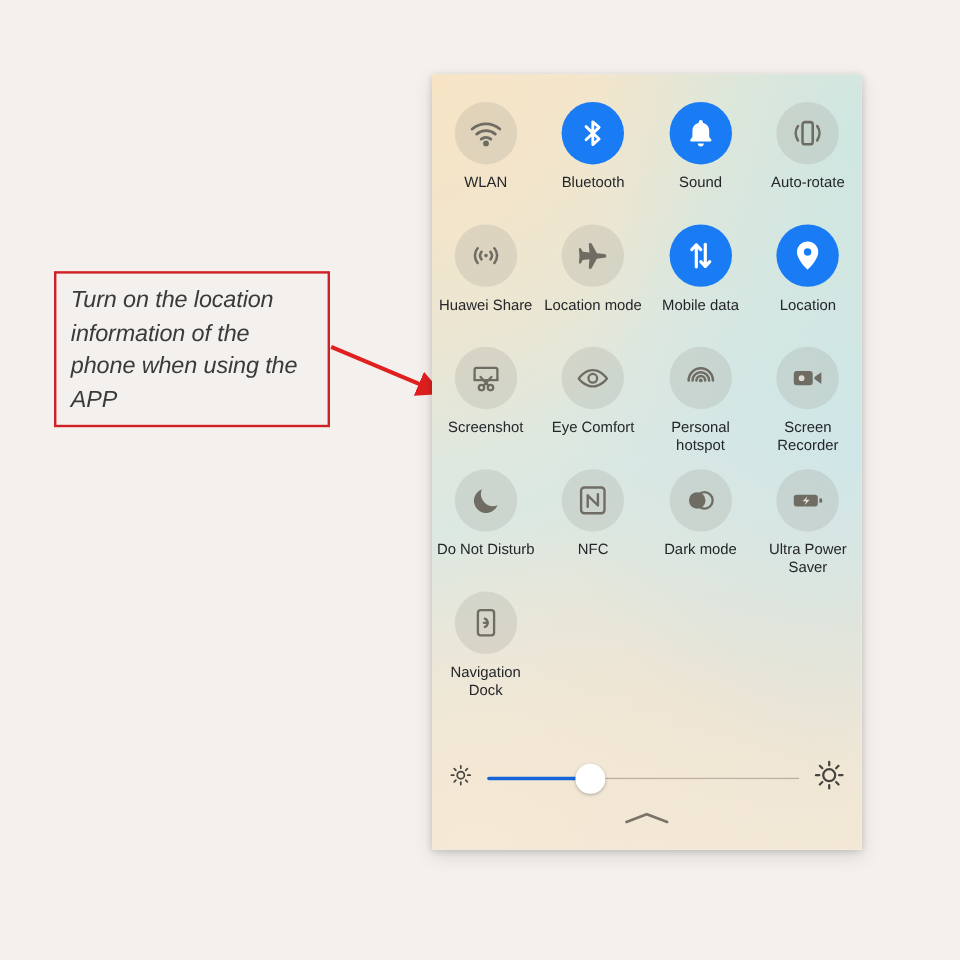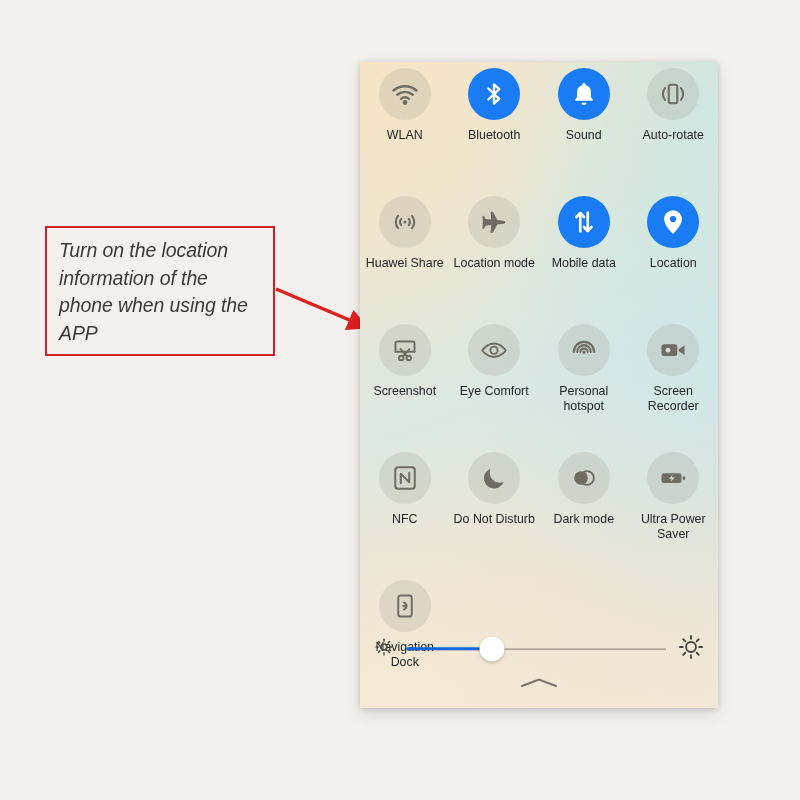--- a/index.html
+++ b/index.html
@@ -47,25 +47,25 @@
       radial-gradient(110% 80% at 100% 8%, rgba(205,230,226,0.95) 0%, rgba(205,230,226,0) 60%),
       radial-gradient(120% 70% at 100% 48%,rgba(206,230,233,0.9) 0%, rgba(206,230,233,0) 60%),
       radial-gradient(130% 65% at 10% 100%,rgba(246,233,213,1) 0%, rgba(246,233,213,0) 65%),
       linear-gradient(160deg,#f4e6cd 0%, #e6e7d8 28%, #dbe8e2 50%, #ece4d4 76%, #f3e8d6 100%);
     box-shadow:0 1px 6px rgba(0,0,0,0.16), 0 6px 16px rgba(0,0,0,0.10);
     overflow:hidden;
   }
 
   #grid{
     position:absolute;
-    left:0; top:6px;
+    left:0; top:23px;
     width:358px;
     display:grid;
     grid-template-columns:repeat(4,1fr);
-    row-gap:30px;
+    row-gap:4px;
   }
   .tile{
     display:flex;
     flex-direction:column;
     align-items:center;
     height:98px;
   }
   .bubble{
     width:52px;height:52px;border-radius:50%;
     display:flex;align-items:center;justify-content:center;
@@ -258,34 +258,34 @@
           <svg width="30" height="30" viewBox="0 0 24 24" fill="#6f6d63">
             <rect x="2.8" y="7.4" width="12.6" height="9.4" rx="2"></rect>
             <path d="M16.6 11.4 L21.2 8.1v7.9l-4.6-3.3z"></path>
             <circle cx="8" cy="12.1" r="1.9" fill="#dedbd2"></circle>
           </svg>
         </div>
         <div class="tile-label">Screen Recorder</div>
       </div>
       <div class="tile">
         <div class="bubble off">
+          <svg width="28" height="28" viewBox="0 0 24 24" fill="#6f6d63">
+            <path d="M20.2 15.4A8.6 8.6 0 0 1 9.1 4.1a8.7 8.7 0 1 0 11.1 11.3z"></path>
+          </svg>
+        </div>
+        <div class="tile-label">Do Not Disturb</div>
+      </div>
+      <div class="tile">
+        <div class="bubble off">
           <svg width="30" height="30" viewBox="0 0 24 24" fill="none" stroke="#6f6d63" stroke-width="1.6" stroke-linecap="round" stroke-linejoin="round">
             <rect x="4.2" y="3.4" width="15.6" height="17.2" rx="2.2"></rect>
             <path d="M8.6 16.2V8.6l6.8 6.8V7.8"></path>
           </svg>
         </div>
         <div class="tile-label">NFC</div>
-      </div>
-      <div class="tile">
-        <div class="bubble off">
-          <svg width="28" height="28" viewBox="0 0 24 24" fill="#6f6d63">
-            <path d="M20.2 15.4A8.6 8.6 0 0 1 9.1 4.1a8.7 8.7 0 1 0 11.1 11.3z"></path>
-          </svg>
-        </div>
-        <div class="tile-label">Do Not Disturb</div>
       </div>
       <div class="tile">
         <div class="bubble off">
           <svg width="30" height="30" viewBox="0 0 24 24">
             <circle cx="9.6" cy="12" r="5.5" fill="#6f6d63"></circle>
             <circle cx="14.4" cy="12" r="5.5" fill="none" stroke="#6f6d63" stroke-width="1.55"></circle>
           </svg>
         </div>
         <div class="tile-label">Dark mode</div>
       </div>

